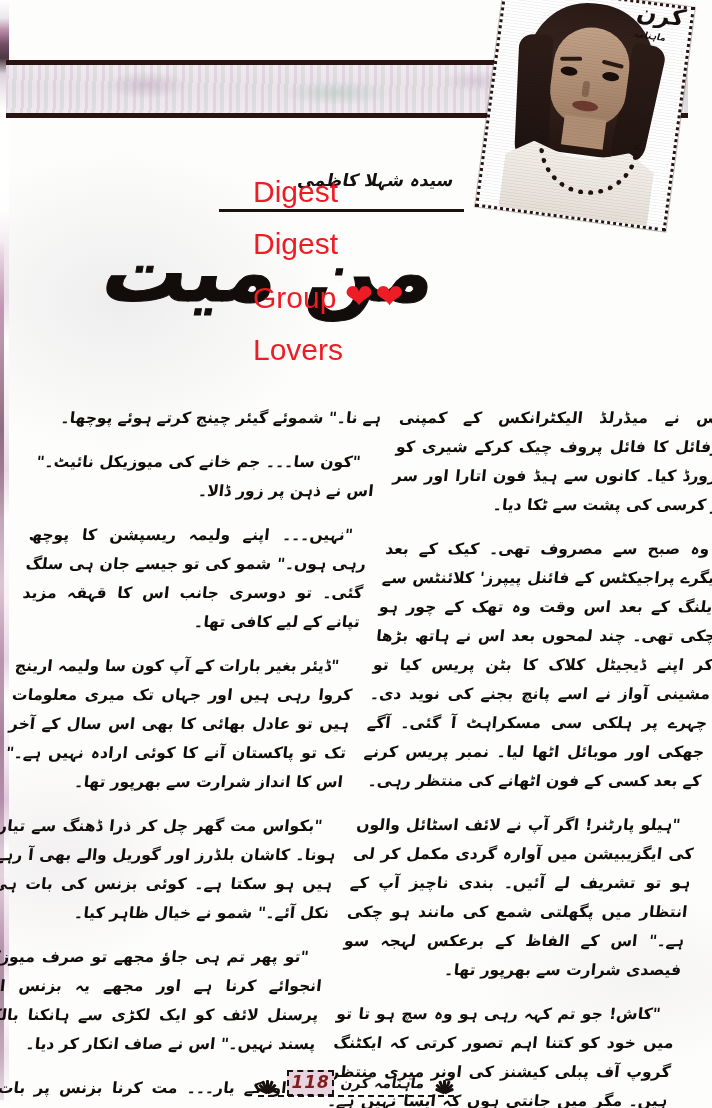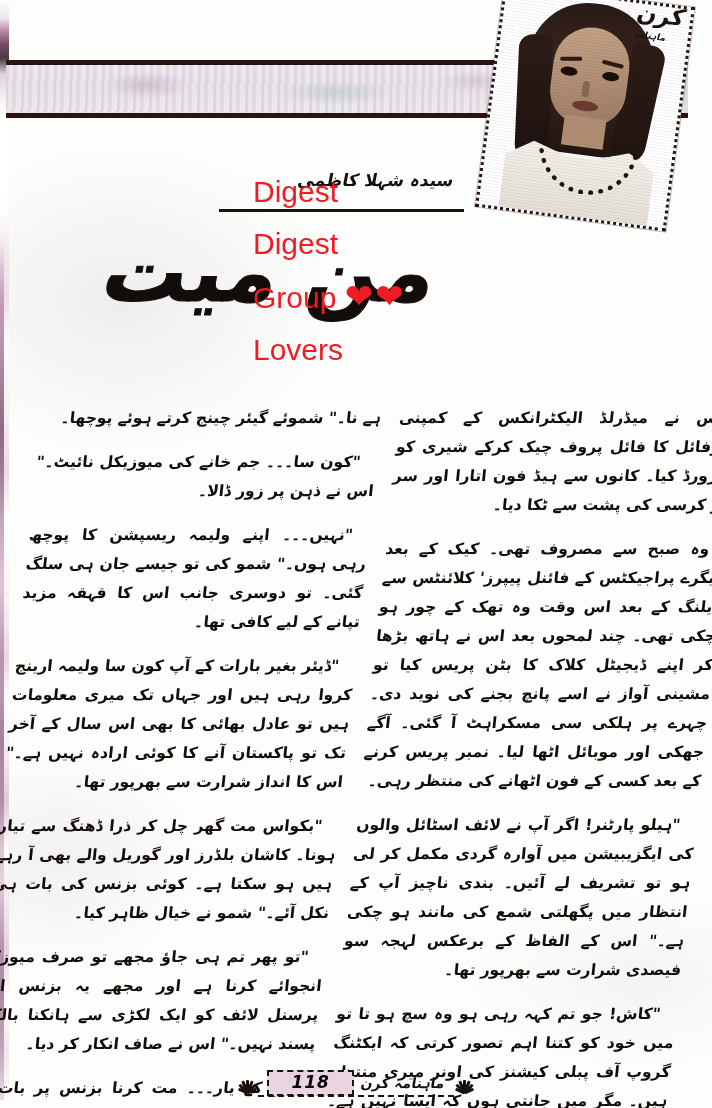--- a/index.html
+++ b/index.html
@@ -210,23 +210,23 @@
   .fan.right span:nth-child(6){transform:rotate(44deg) scaleY(.9);}
   .fan.right span:nth-child(7){transform:rotate(66deg) scaleY(.75);}
 
   .mag-footer-name{
     font-size:14px;font-weight:bold;color:#16100e;
     direction:rtl;unicode-bidi:bidi-override;
     transform:skewX(-10deg);white-space:nowrap;
   }
   .page-num{
     border:2px dashed #1a1210;background:#e8d5e0;
-    padding:0 22px;height:22px;line-height:21px;
+    padding:0 2px;height:22px;line-height:21px;
     font-size:17px;font-weight:bold;font-style:italic;
-    color:#000000;letter-spacing:1px;
+    color:#7f1d1d;letter-spacing:1px;
   }
   .footer-dashes{
     position:absolute;left:258px;right:258px;top:32px;height:0;
     border-top:2px dashed #1a1210;
   }
 </style>
 </head>
 <body>
 
 <div id="page">

